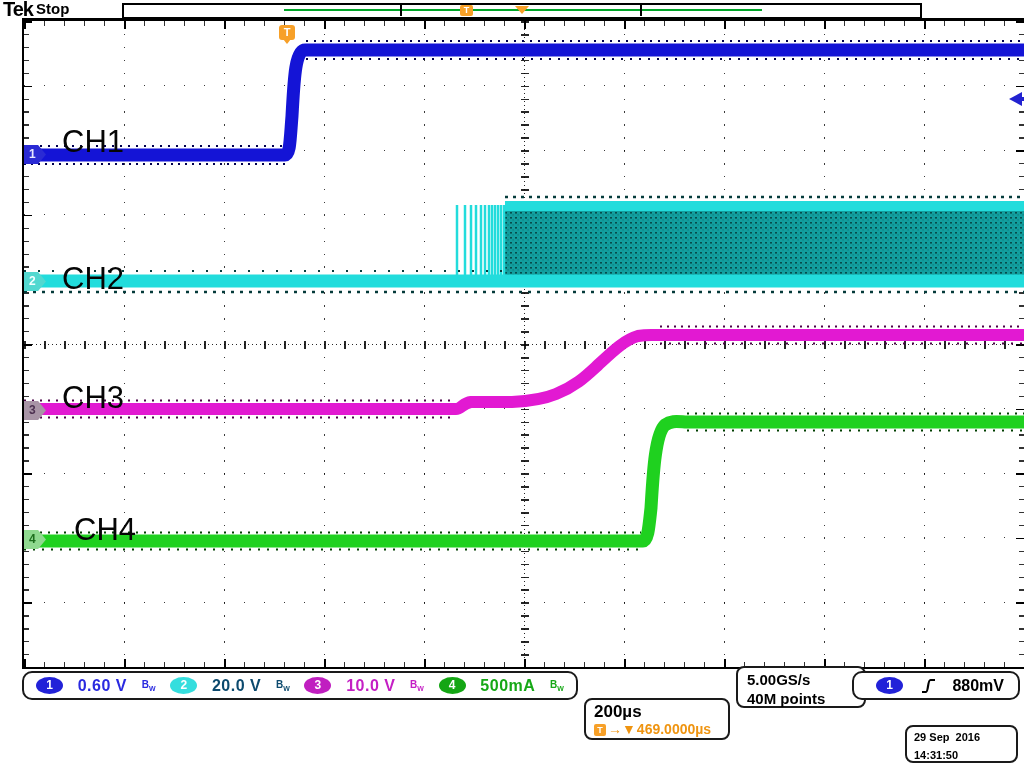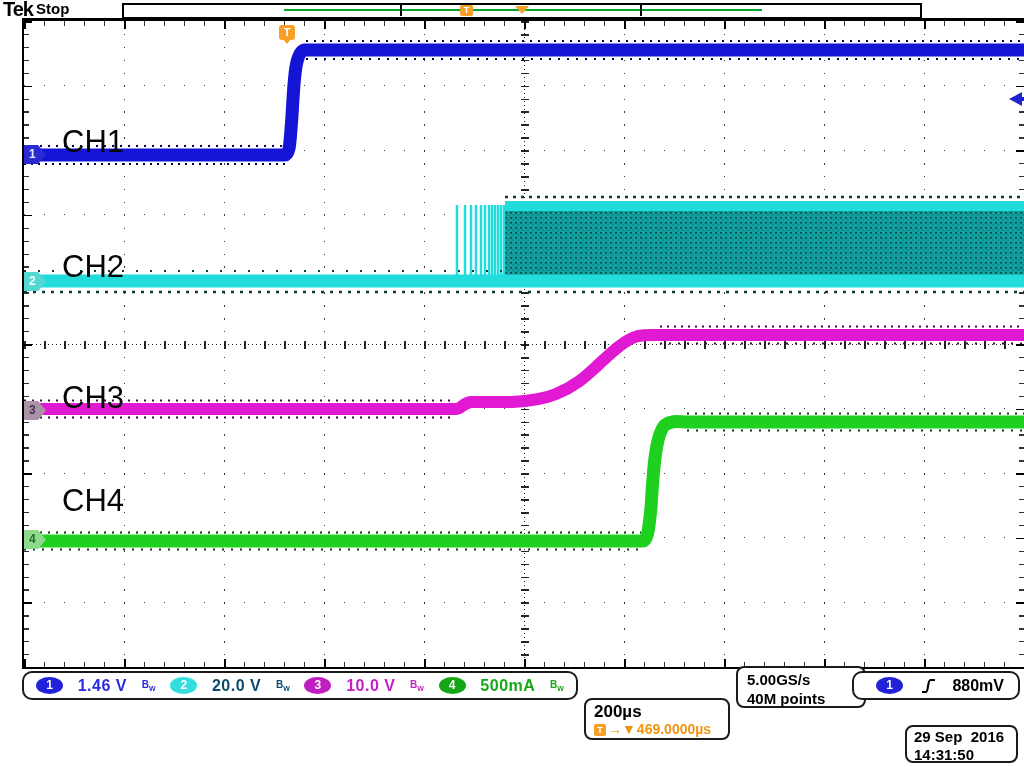--- a/index.html
+++ b/index.html
@@ -40,21 +40,21 @@
   .edge-ticks-v{top:0;height:646px;background:repeating-linear-gradient(to bottom,rgba(0,0,0,.8) 0 1.3px,transparent 1.3px 12.92px);width:5px;}
   .edge-ticks-v.major{background:repeating-linear-gradient(to bottom,#000 0 1.6px,transparent 1.6px 64.6px);width:8px;}
   #ticks-top{top:0;} #ticks-top-major{top:0;}
   #ticks-bottom{bottom:0;} #ticks-bottom-major{bottom:0;}
   #ticks-left{left:0;} #ticks-left-major{left:0;}
   #ticks-right{right:0;} #ticks-right-major{right:0;}
 
   #waves{position:absolute;left:0;top:0;z-index:3;}
 
   .ch-label{position:absolute;left:38px;color:#050505;font-size:31px;font-weight:400;z-index:4;letter-spacing:0px;}
-  #ch1-label{top:103px;} #ch2-label{top:228px;} #ch3-label{top:359px;} #ch4-label{top:462px;}
+  #ch1-label{top:103px;} #ch2-label{top:240px;} #ch3-label{top:359px;} #ch4-label{top:491px;margin-left:12px;}
 
   .gnd-marker{position:absolute;left:0;width:22px;height:19px;z-index:5;
       clip-path:polygon(0 0,64% 0,100% 50%,64% 100%,0 100%);
       font-size:12px;font-weight:700;line-height:19px;text-indent:5px;}
   #gnd1{top:124px;background:#2a2ad4;color:#e6e6ff;}
   #gnd2{top:251px;background:#52d8d0;color:#f2ffff;}
   #gnd3{top:380px;background:#a894a6;color:#4c3050;}
   #gnd4{top:509px;background:#8fd98f;color:#1d6e1d;}
 
   
@@ -83,21 +83,21 @@
   #tb-delay{color:#ef9410;font-size:14px;font-weight:700;line-height:17px;display:flex;align-items:center;gap:1px;}
   #tb-tbox{display:inline-block;width:12px;height:12px;background:#f7a028;border-radius:2px;color:#fff;
            font-size:9px;font-weight:700;text-align:center;line-height:12px;margin-right:1px;}
   #box-acq{left:736px;top:666px;width:130px;height:42px;padding:2px 9px;box-sizing:border-box;border-radius:8px;}
   #box-acq div{font-size:15px;font-weight:700;color:#000;line-height:19px;}
   #box-trig{left:852px;top:671px;width:168px;height:29px;display:flex;align-items:center;gap:0;
             padding:0 14px 0 22px;box-sizing:border-box;}
   #trig-slope{margin:0 0 0 18px;}
   #trig-lvl-txt{font-size:16px;font-weight:700;color:#000;margin-left:auto;}
   #box-date{left:905px;top:725px;width:113px;height:38px;padding:1px 7px;box-sizing:border-box;border-radius:8px;border-width:2px;}
-  #box-date div{font-size:15px;font-weight:700;color:#000;line-height:18px;white-space:pre;}
+  #box-date div{font-size:11px;font-weight:700;color:#000;line-height:18px;white-space:pre;}
 </style>
 </head>
 <body>
 
 <div class="abs" id="tek-logo">Tek</div>
 <div class="abs" id="acq-status">Stop</div>
 
 <div class="abs" id="record-bar">
   <div class="abs" id="record-line"></div>
   <div class="abs bracket" id="bracket-l"></div>
@@ -205,21 +205,21 @@
   <div class="gnd-marker" id="gnd2">2</div>
   <div class="gnd-marker" id="gnd3">3</div>
   <div class="gnd-marker" id="gnd4">4</div>
 
   <div class="abs" id="trig-flag">T</div>
   <div class="abs" id="trig-level"></div>
 </div>
 
 <div class="abs robox" id="box-ch">
   <span class="badge b1">1</span>
-  <span class="chval c1">1.46 V</span>
+  <span class="chval c1">0.60 V</span>
   <span class="bw c1"><span>B</span><sub>W</sub></span>
   <span class="badge b2">2</span>
   <span class="chval c2">20.0 V</span>
   <span class="bw c2"><span>B</span><sub>W</sub></span>
   <span class="badge b3">3</span>
   <span class="chval c3">10.0 V</span>
   <span class="bw c3"><span>B</span><sub>W</sub></span>
   <span class="badge b4">4</span>
   <span class="chval c4">500mA</span>
   <span class="bw c4"><span>B</span><sub>W</sub></span>

